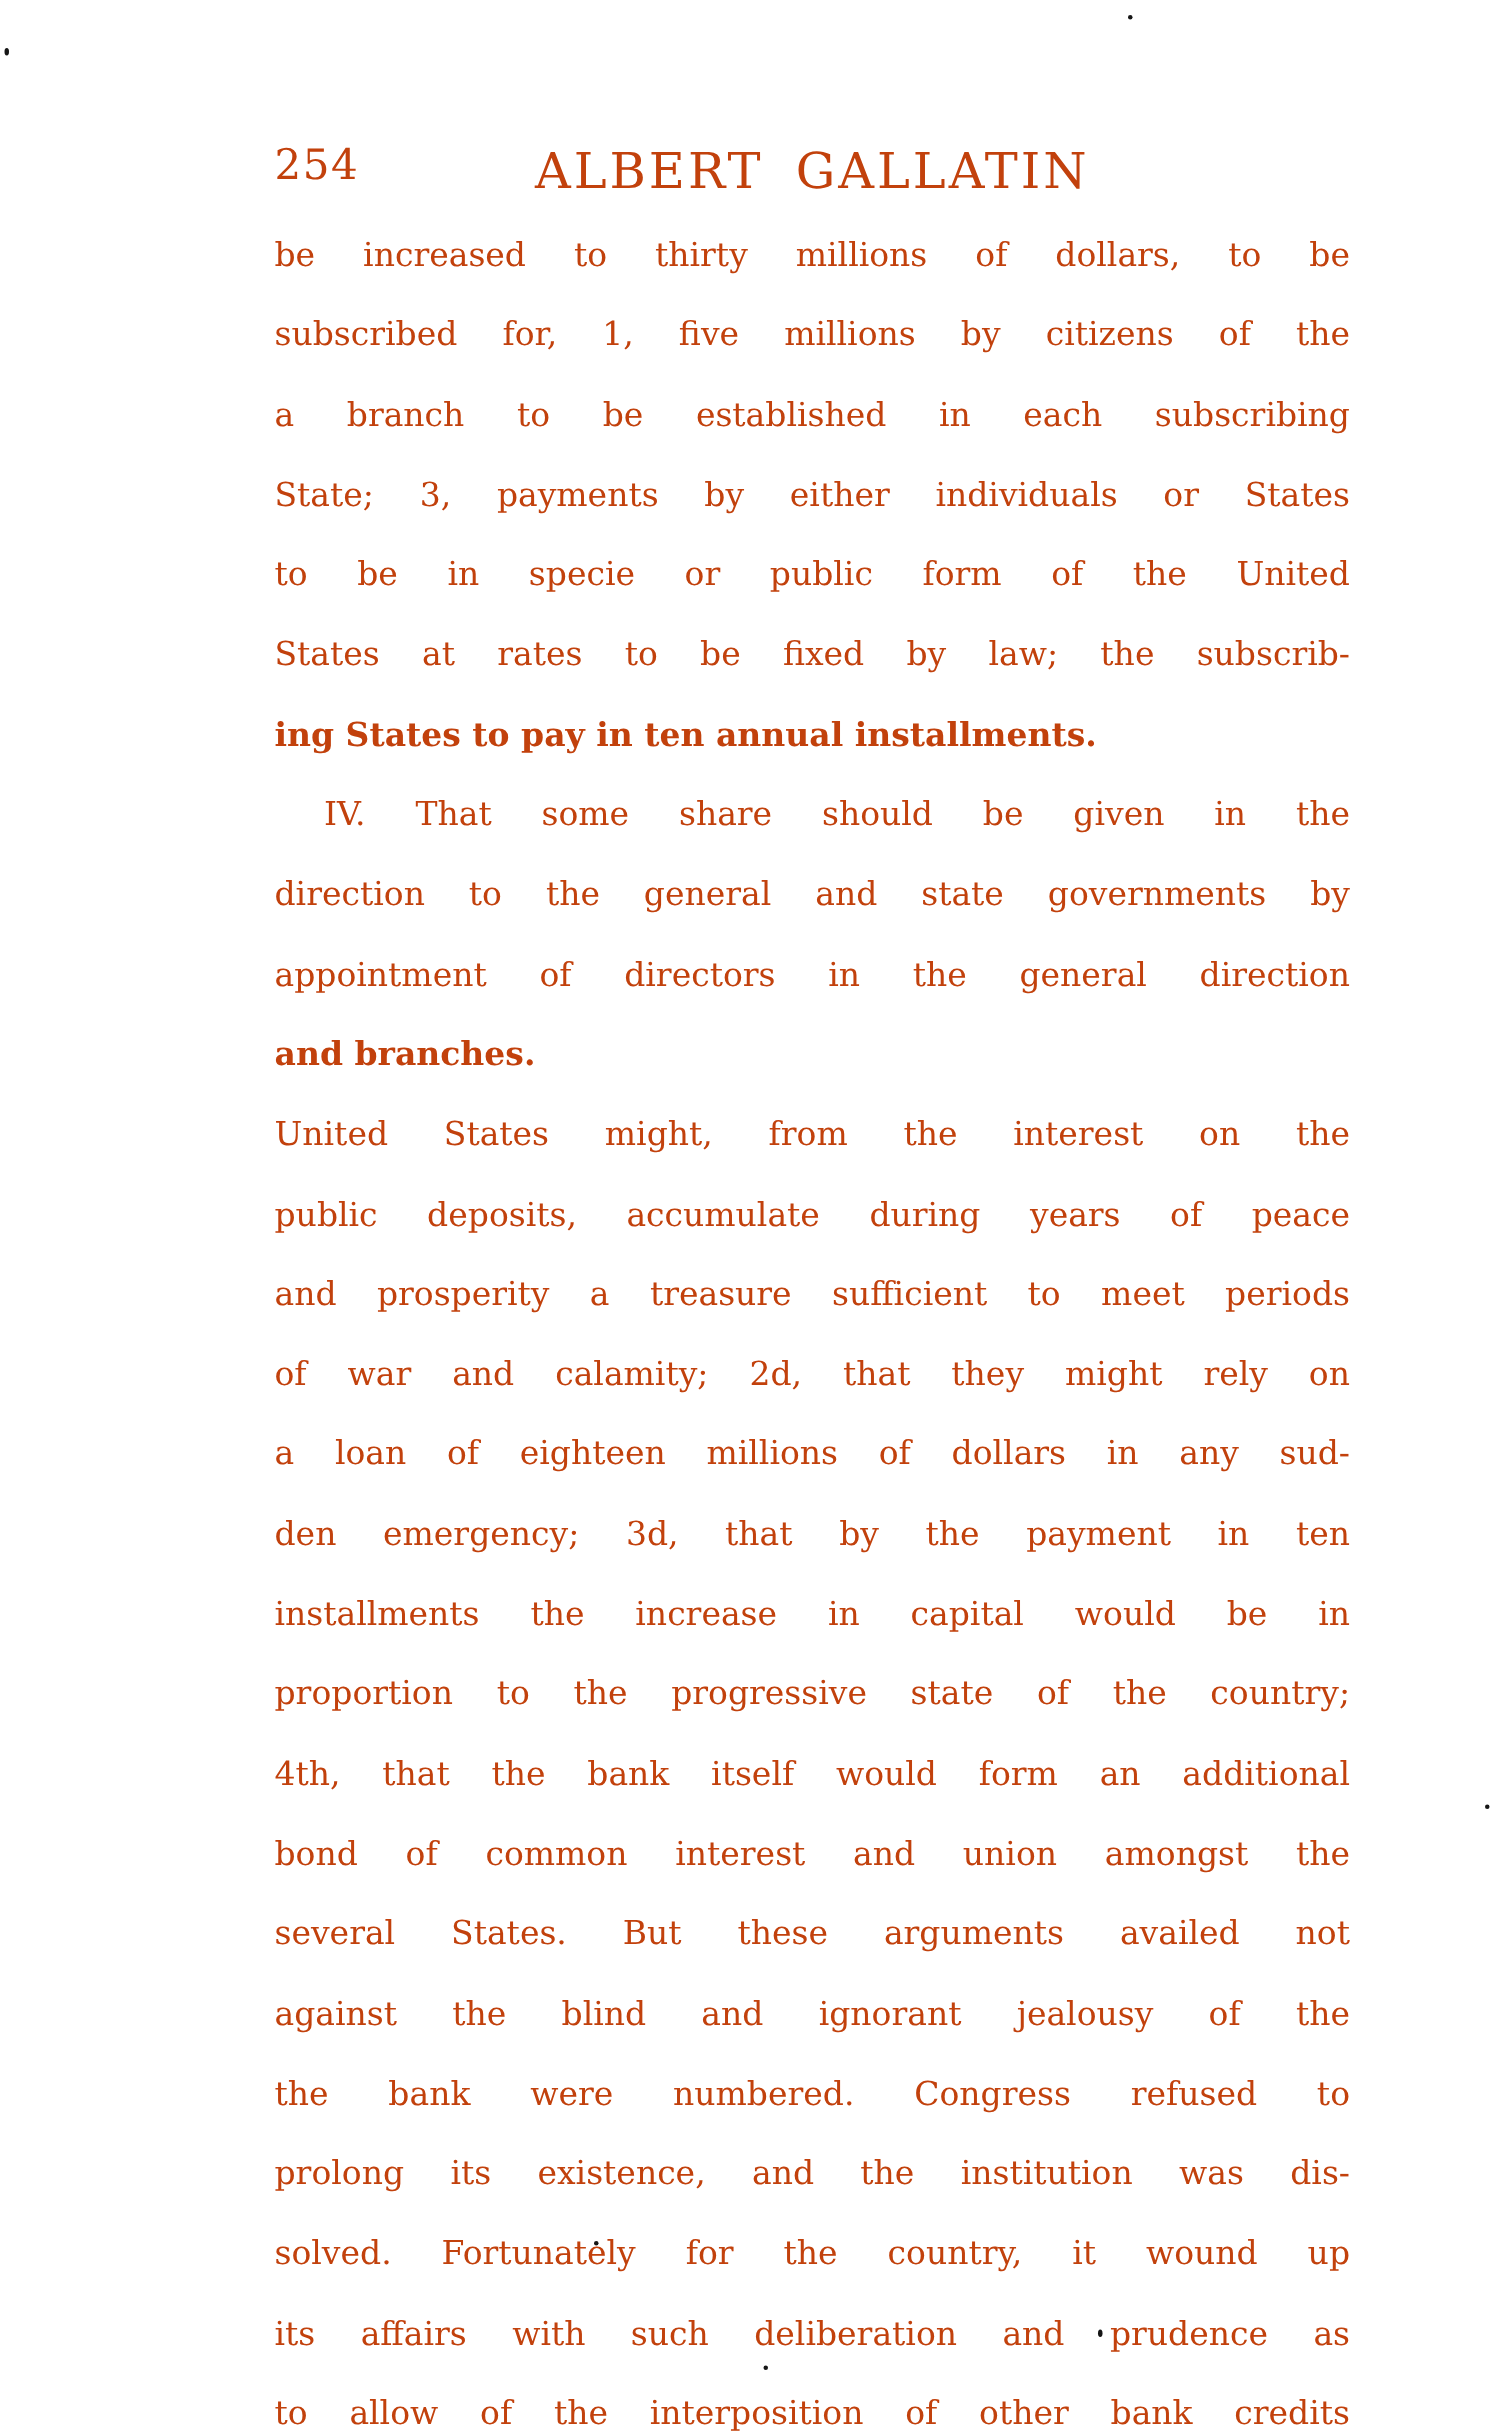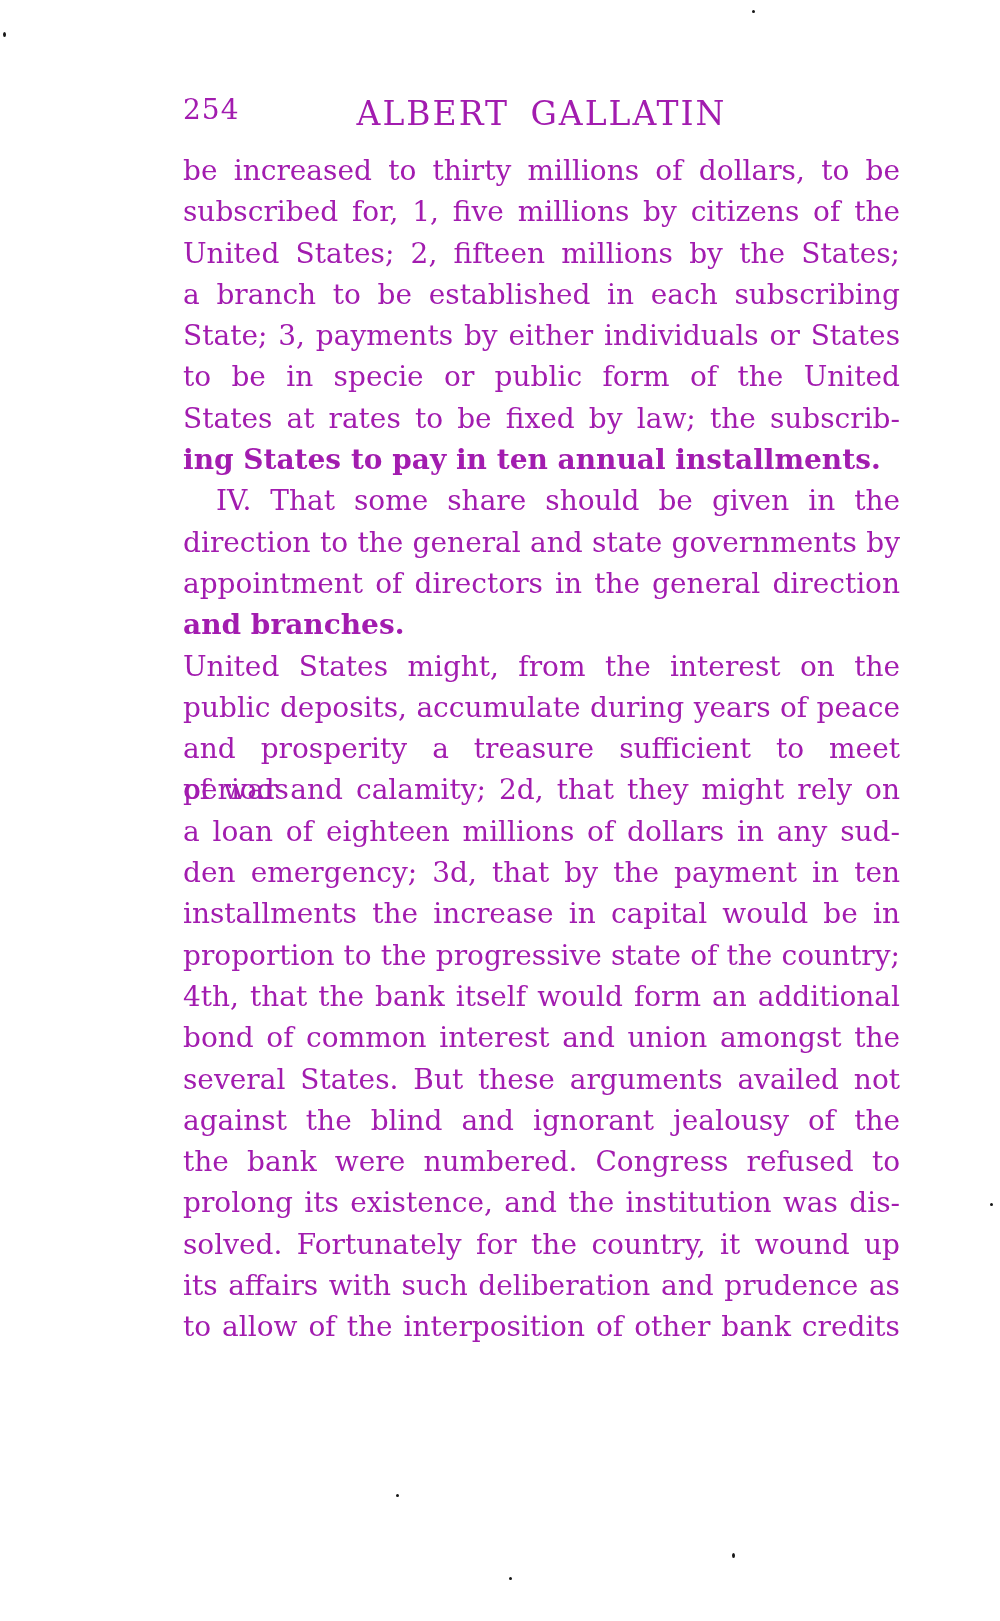--- a/index.html
+++ b/index.html
@@ -5,21 +5,21 @@
   html, body {
     margin: 0;
     padding: 0;
     background: #ffffff;
   }
   .page {
     position: relative;
     width: 1000px;
     height: 1621px;
     background: #ffffff;
-    color: #a21caf;
+    color: #c2410c;
     font-family: "DejaVu Serif", "Liberation Serif", serif;
     overflow: hidden;
     box-sizing: border-box;
     padding: 0 100px 0 183px; 
   }
   .header {
     position: relative;
     margin-top: 93px;
     height: 34px;
   }
@@ -37,26 +37,27 @@
     transform: translateX(-50%);
     font-size: 33px;
     letter-spacing: 2px;
     word-spacing: 9px;
     white-space: nowrap;
   }
   .bodytext {
     margin-top: 23px;
   }
   .line {
-    font-size: 28px;
+    font-size: 22px;
     height: 41.3px;
     line-height: 41.3px;
     text-align: justify;
     text-align-last: justify;
     white-space: normal;
+    margin-top: 12px;
   }
   .line.indent {
     text-indent: 33px;
   }
   .line.no-justify {
     text-align: center;
     text-align-last: left;
     font-weight: bold;
   }
   .speck {
@@ -74,21 +75,20 @@
 
   <div class="header">
     <span class="pagenum">254</span>
     <span class="runhead">ALBERT GALLATIN</span>
   </div>
 
   <div class="bodytext">
 
   <div class="line">be increased to thirty millions of dollars, to be</div>
       <div class="line">subscribed for, 1, five millions by citizens of the</div>
-      <div class="line">United States; 2, fifteen millions by the States;</div>
       <div class="line">a branch to be established in each subscribing</div>
       <div class="line">State; 3, payments by either individuals or States</div>
       <div class="line">to be in specie or public form of the United</div>
       <div class="line">States at rates to be fixed by law; the subscrib-</div>
       <div class="line no-justify">ing States to pay in ten annual installments.</div>
       <div class="line indent">IV. That some share should be given in the</div>
       <div class="line">direction to the general and state governments by</div>
       <div class="line">appointment of directors in the general direction</div>
       <div class="line no-justify">and branches.</div>
       <div class="line">United States might, from the interest on the</div>

